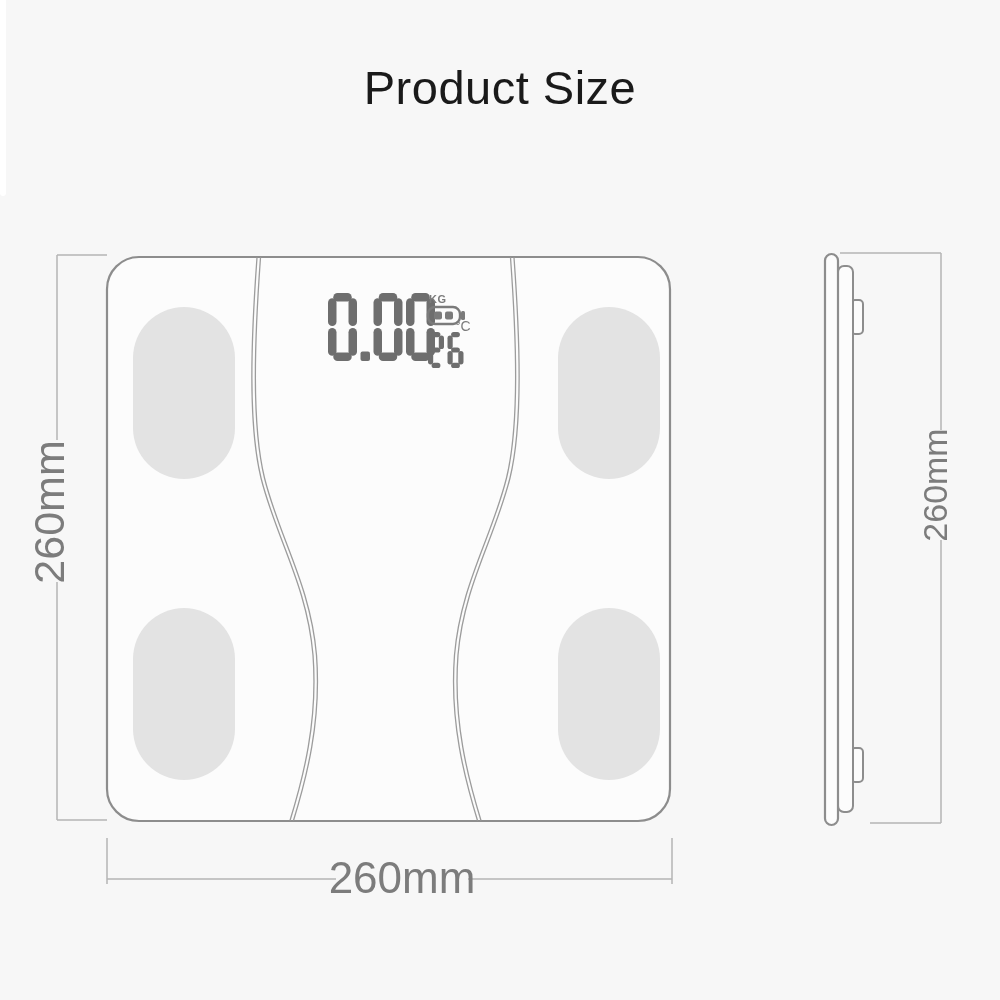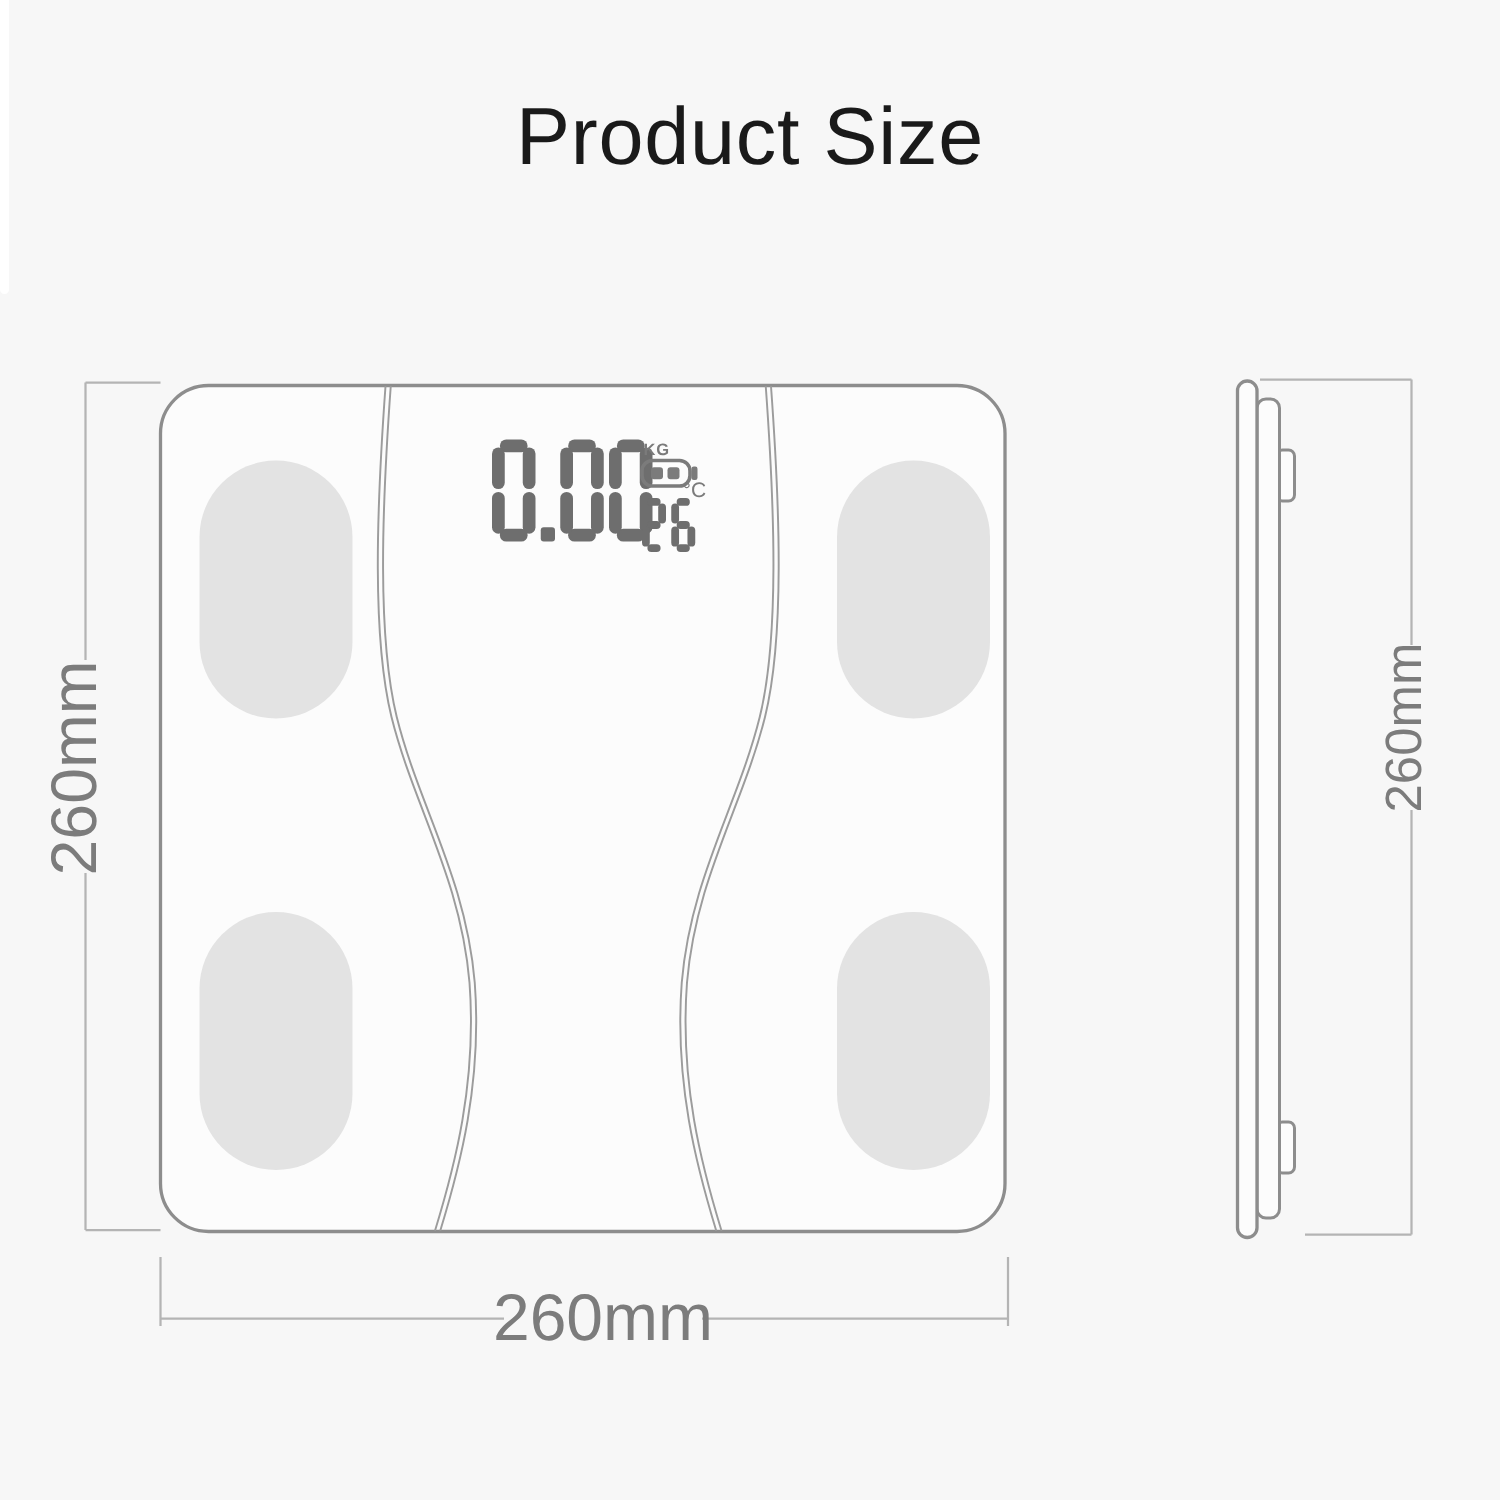--- a/index.html
+++ b/index.html
@@ -12,21 +12,21 @@
   }
   .white-strip{
     position:absolute;left:0;top:0;width:6px;height:196px;
     background:var(--c-strip,#ffffff);
     border-radius:0 0 4px 4px;
   }
   .page-title{
     position:absolute;left:0;top:60px;width:100%;
     margin:0;
     text-align:center;
-    font-size:54px;
+    font-size:47px;
     font-weight:400;
     letter-spacing:0.5px;
     color:var(--c-title_text,#1a1a1a);
   }
   svg.diagram{position:absolute;left:0;top:0;}
   .outline{fill:var(--c-face,#fcfcfc);stroke:var(--c-outline,#8d8d8d);stroke-width:2.2;}
   .outline-thin{fill:var(--c-face,#fcfcfc);stroke:var(--c-outline,#8d8d8d);stroke-width:2;}
   .pad{fill:var(--c-pad,#e3e3e3);stroke:none;}
   .curve{fill:none;stroke:var(--c-curve,#9c9c9c);stroke-width:1.3;}
   .dim{stroke:var(--c-dim_line,#b4b4b4);stroke-width:1.5;fill:none;}

